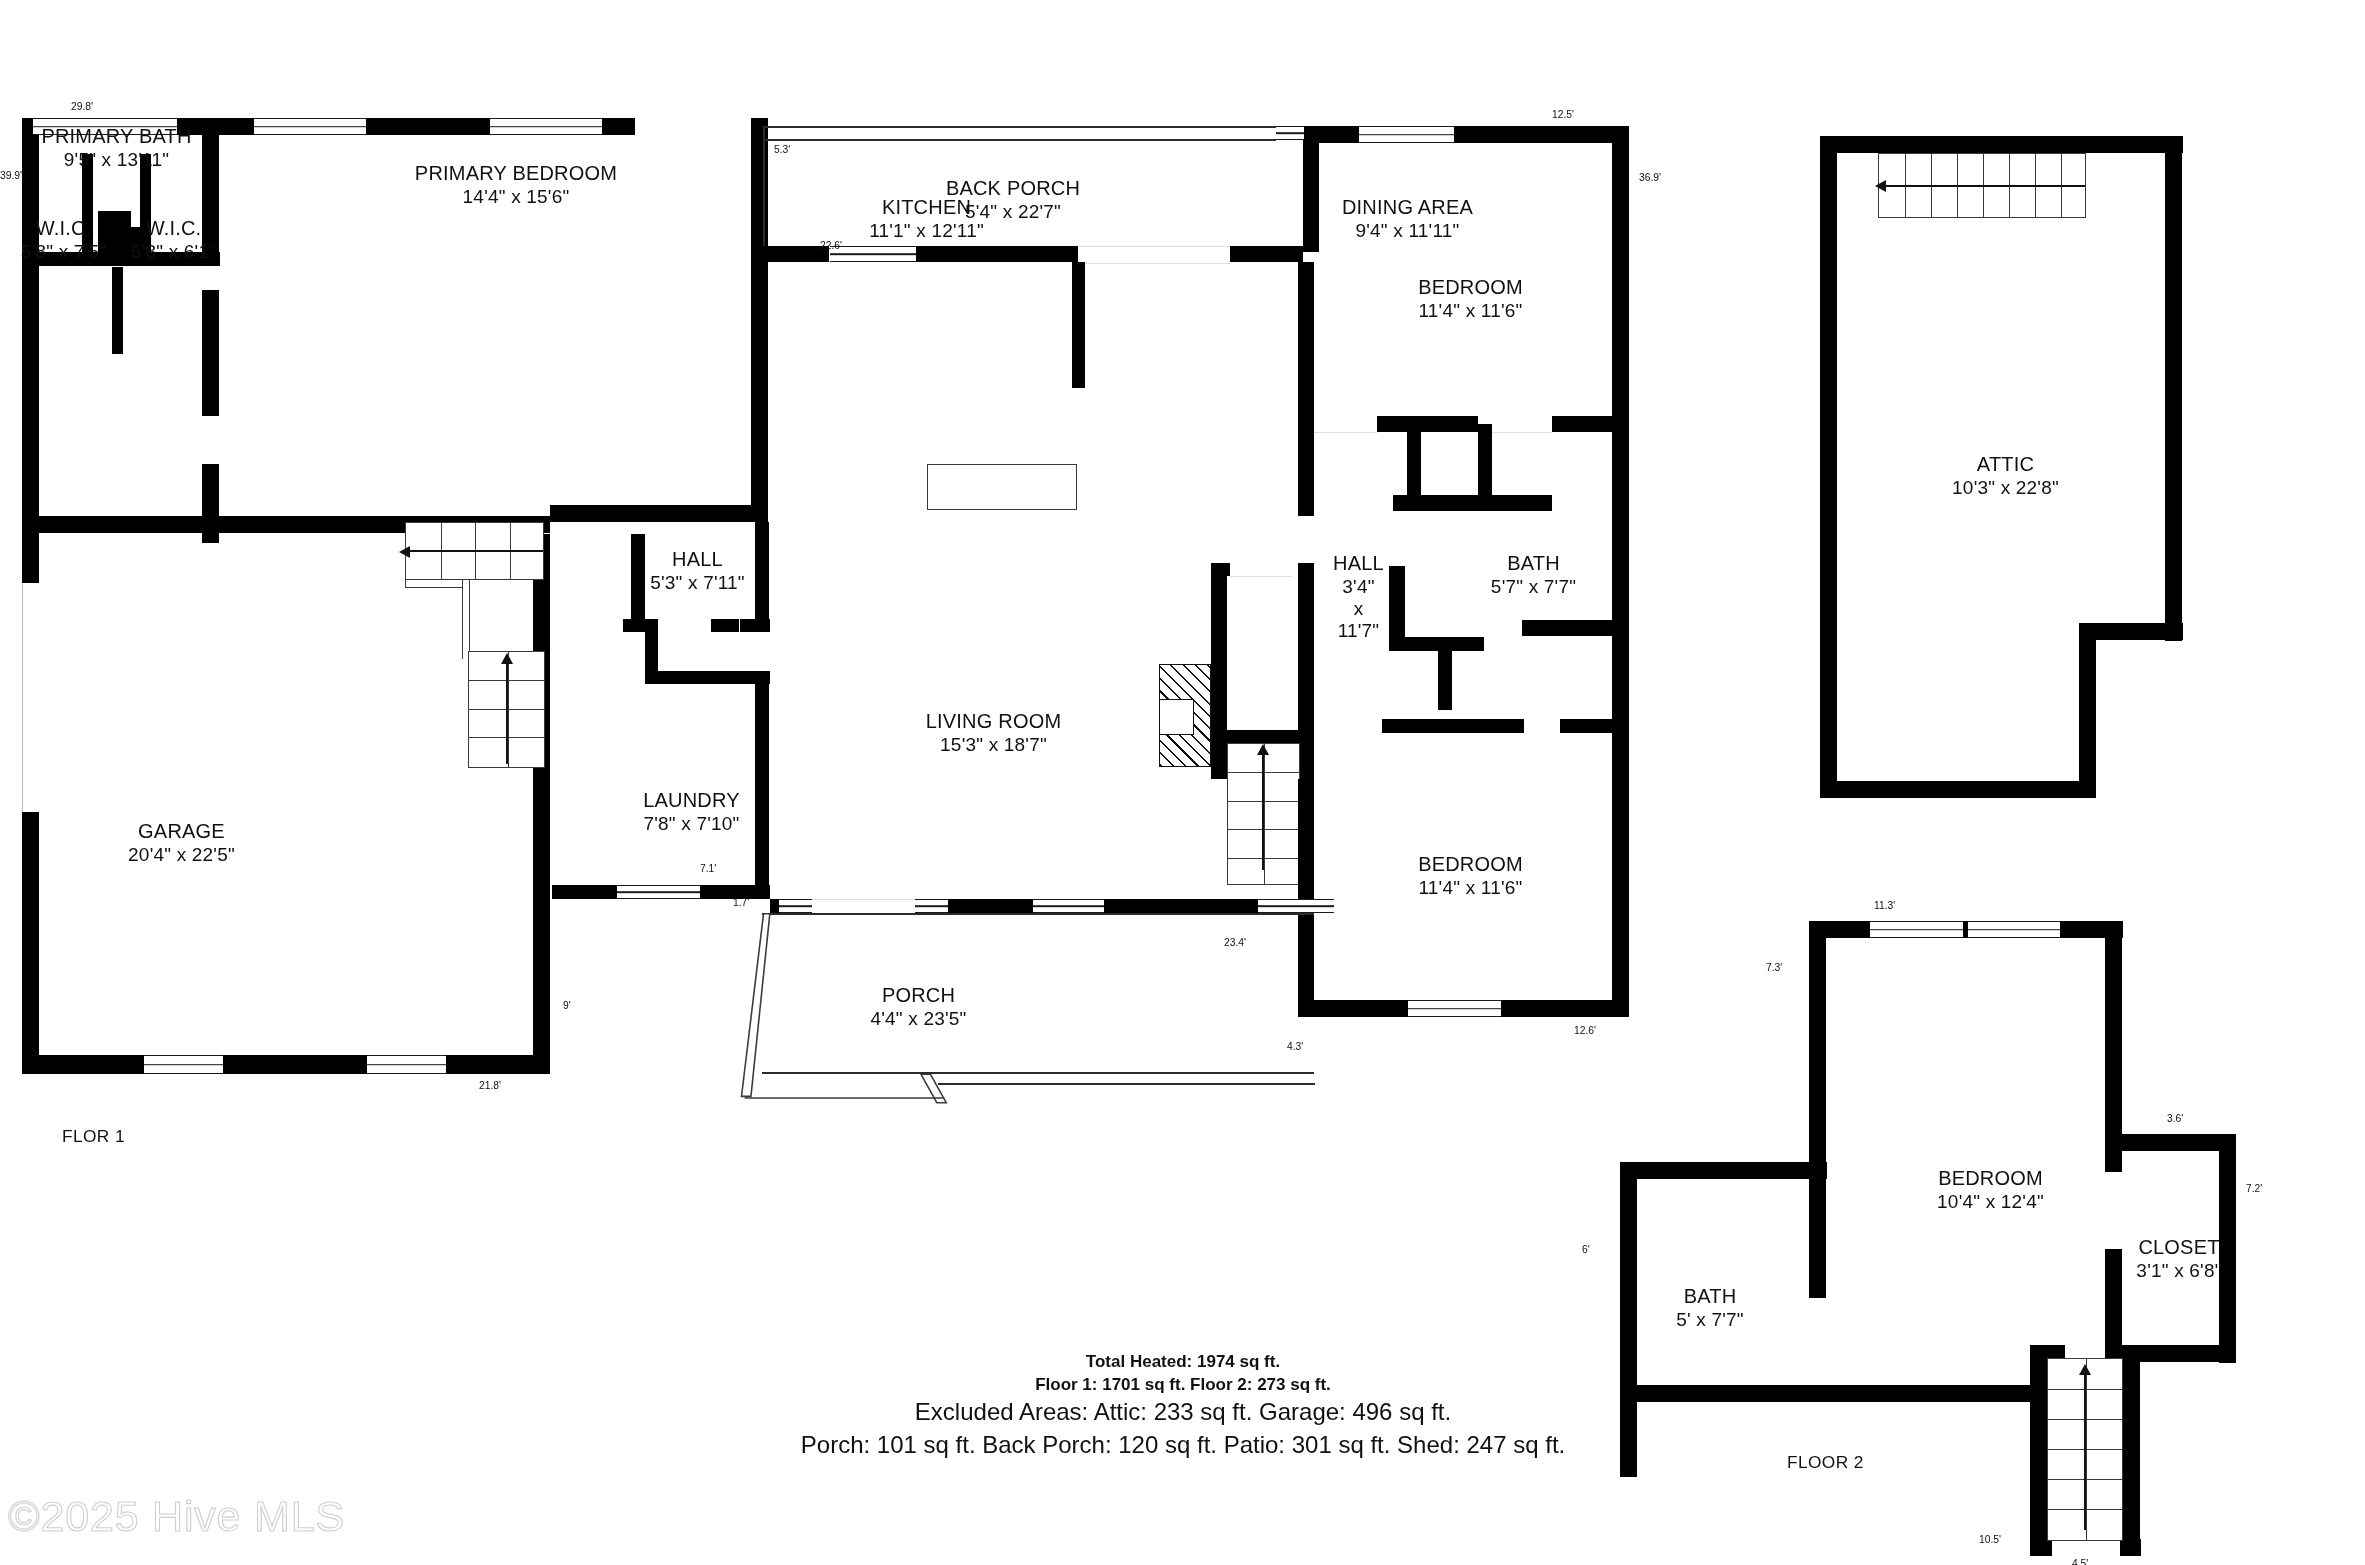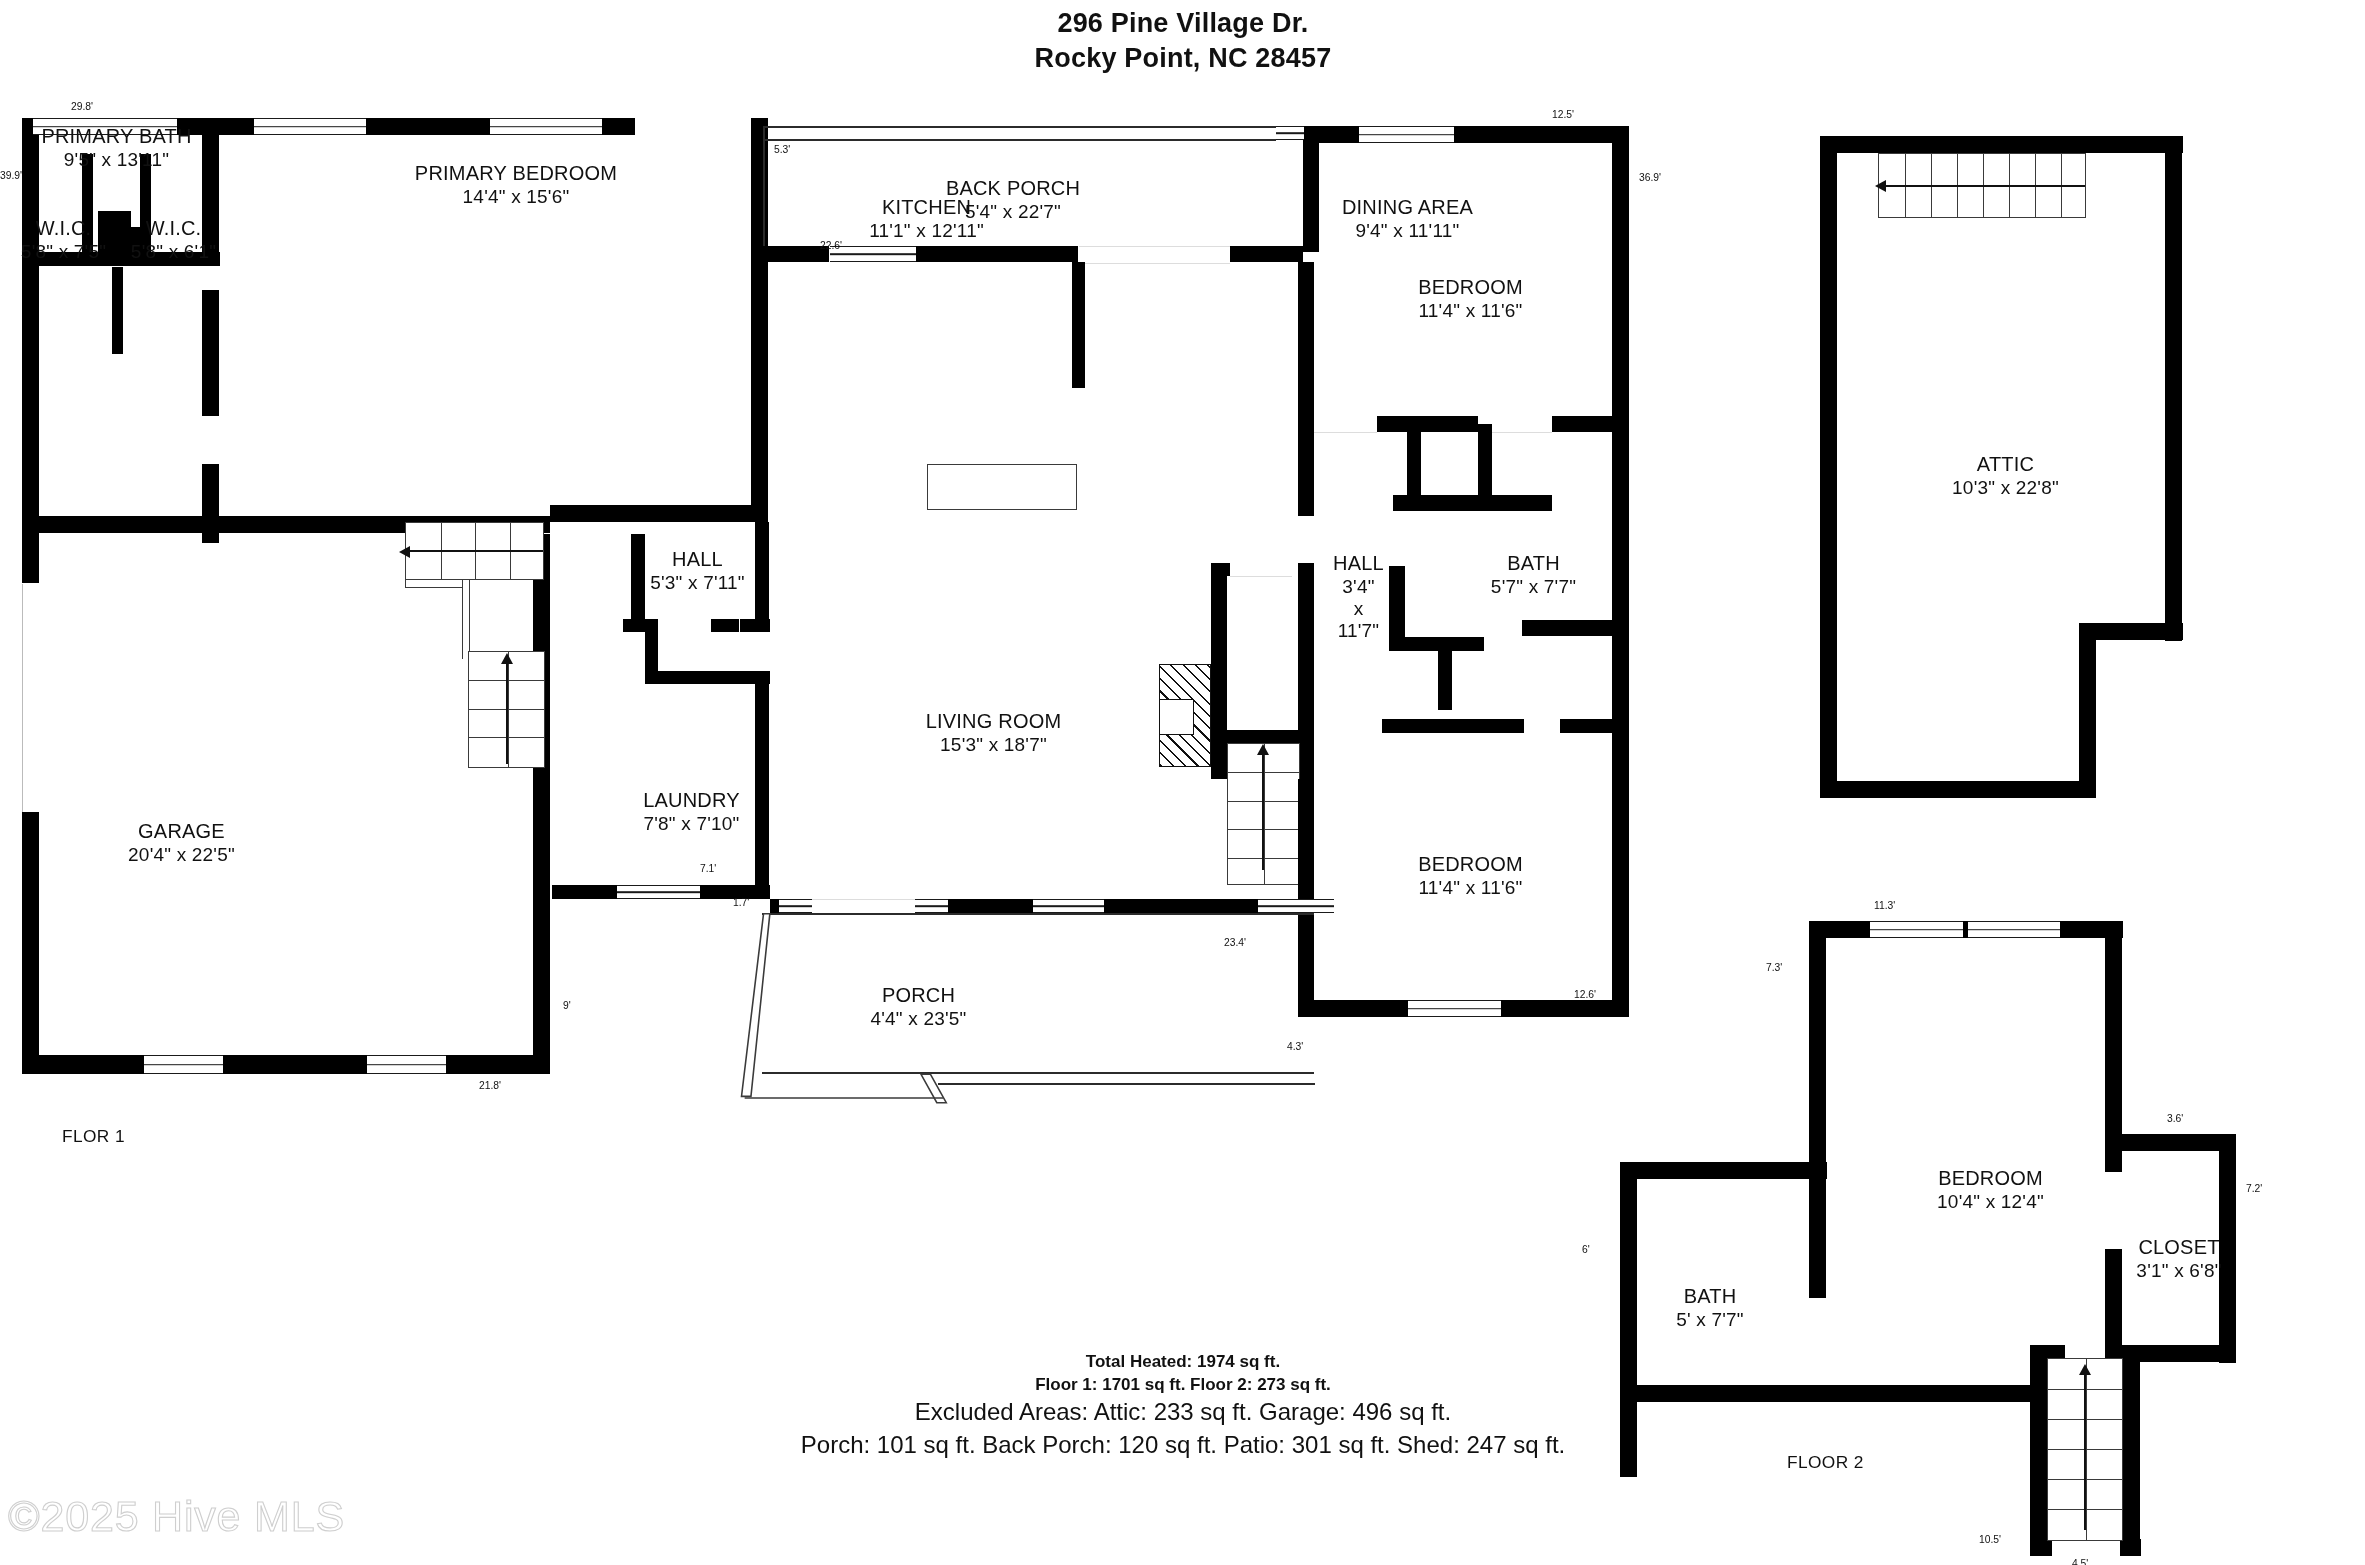--- a/index.html
+++ b/index.html
@@ -48,24 +48,20 @@
              font-family:"Liberation Sans",sans-serif;letter-spacing:0.8px;}
 
   
   .outline{position:absolute;border:1.3px solid #3a3a3a;box-sizing:border-box;background:#fff;}
 </style>
 </head>
 <body>
 
 <div id="stage">
 
-  <div id="title">
-    <div class="t1">296 Pine Village Dr.</div>
-    <div class="t2">Rocky Point, NC 28457</div>
-  </div>
 
   <div class="wall" style="left:22px;top:118px;width:17.3px;height:418px;"></div>
   <div class="wall" style="left:22px;top:520px;width:17.3px;height:63px;"></div>
   <div class="gap" style="left:22px;top:584px;width:17.3px;height:229px;border-left:0.9px solid #bbb;"></div>
   <div class="wall" style="left:22px;top:812px;width:17.3px;height:103px;"></div>
 
   <div class="wall" style="left:22px;top:118px;width:11px;height:17.3px;"></div>
   <div class="win" style="left:33px;top:118px;width:144px;height:17.3px;"></div>
   <div class="wall" style="left:177px;top:118px;width:39px;height:17.3px;"></div>
   <div class="wall" style="left:216px;top:118px;width:38px;height:17.3px;"></div>
@@ -313,21 +309,21 @@
   <div class="dim" style="left:774px;top:144px;">5.3'</div>
   <div class="dim" style="left:820px;top:240px;">22.6'</div>
   <div class="dim" style="left:1552px;top:109px;">12.5'</div>
   <div class="dim" style="left:1639px;top:172px;">36.9'</div>
   <div class="dim" style="left:700px;top:863px;">7.1'</div>
   <div class="dim" style="left:733px;top:897px;">1.7'</div>
   <div class="dim" style="left:1224px;top:937px;">23.4'</div>
   <div class="dim" style="left:1287px;top:1041px;">4.3'</div>
   <div class="dim" style="left:563px;top:1000px;">9'</div>
   <div class="dim" style="left:479px;top:1080px;">21.8'</div>
-  <div class="dim" style="left:1574px;top:989px;">12.6'</div>
+  <div class="dim" style="left:1574px;top:1025px;">12.6'</div>
 
   <div class="floorlbl" style="left:62px;top:1126px;">FLOR 1</div>
 
   <div class="wall" style="left:1820px;top:136px;width:363px;height:17.3px;"></div>
   <div class="wall" style="left:1820px;top:136px;width:17.3px;height:662px;"></div>
   <div class="wall" style="left:2165px;top:136px;width:17.3px;height:505px;"></div>
   <div class="wall" style="left:2079px;top:623px;width:104px;height:17.3px;"></div>
   <div class="wall" style="left:2079px;top:623px;width:17.3px;height:175px;"></div>
   <div class="wall" style="left:1820px;top:781px;width:276px;height:17.3px;"></div>
 

